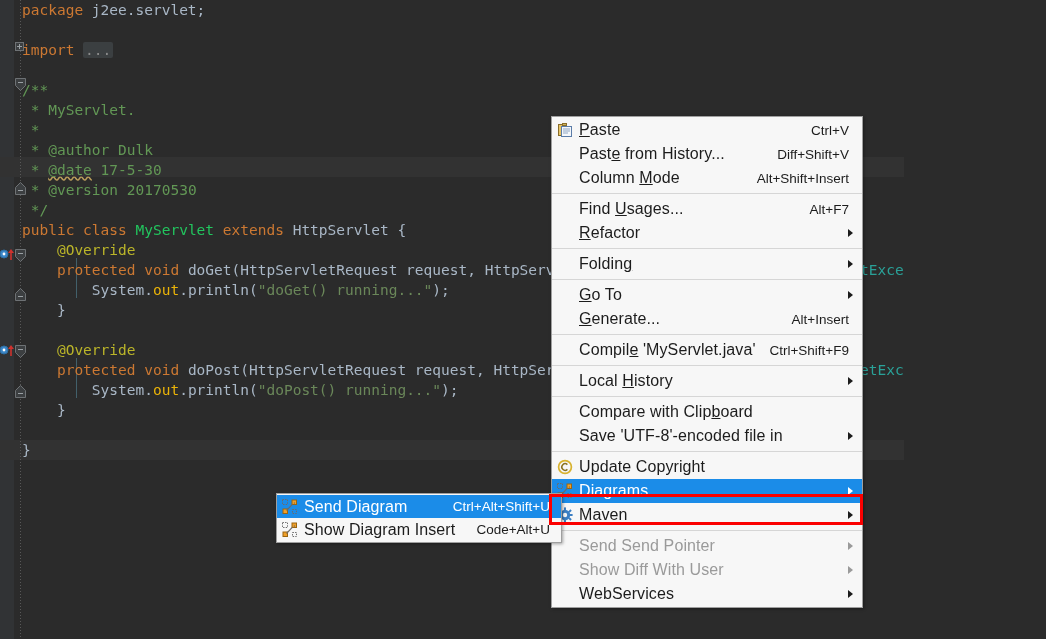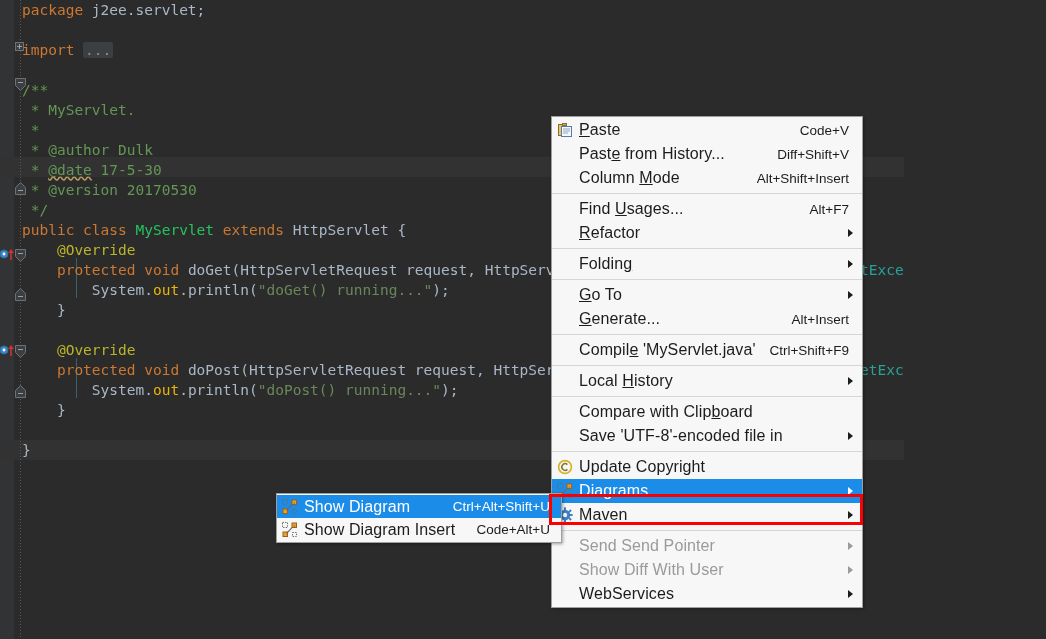--- a/index.html
+++ b/index.html
@@ -239,21 +239,21 @@
           <svg width="16" height="16" viewBox="0 0 16 16">
             <rect x="1.5" y="2.5" width="8" height="11" fill="#e8c66a" stroke="#8a6d29"></rect>
             <rect x="4.5" y="4.5" width="10" height="10" fill="#f4f7fb" stroke="#5b7ca8"></rect>
             <rect x="6" y="6.5" width="7" height="1" fill="#8fa8c6"></rect>
             <rect x="6" y="8.5" width="7" height="1" fill="#8fa8c6"></rect>
             <rect x="6" y="10.5" width="5" height="1" fill="#8fa8c6"></rect>
             <rect x="5.5" y="1.5" width="4" height="2" fill="#cbb05c" stroke="#8a6d29"></rect>
           </svg>
         </span>
         <span class="lbl"><span class="mn">P</span>aste</span>
-        <span class="sc">Code+V</span>
+        <span class="sc">Ctrl+V</span>
       </div>
       <div class="mi">
         <span class="lbl">Past<span class="mn">e</span> from History...</span>
         <span class="sc">Diff+Shift+V</span>
       </div>
       <div class="mi">
         <span class="lbl">Column <span class="mn">M</span>ode</span>
         <span class="sc">Alt+Shift+Insert</span>
       </div>
       <div class="sep"></div>
@@ -361,21 +361,21 @@
         <span class="ico">
           <svg width="16" height="16" viewBox="0 0 16 16">
             <rect x="0.5" y="0.5" width="5" height="5" fill="none" stroke="#6b6b6b" stroke-dasharray="1.4 1.2"></rect>
             <rect x="10" y="1" width="4.5" height="4.5" fill="#f0a02a" stroke="#9a6510"></rect>
             <rect x="1" y="10" width="4.5" height="4.5" fill="#f0a02a" stroke="#9a6510"></rect>
             <rect x="10.5" y="10.5" width="4" height="4" fill="none" stroke="#6b6b6b" stroke-dasharray="1.4 1.2"></rect>
             <path d="M4.5 11.5 L10.5 5.2" stroke="#6b6b6b" stroke-width="1.1"></path>
             <path d="M11.6 4 l1.2 -1.2 l-0.2 3 z" fill="#6b6b6b"></path>
           </svg>
         </span>
-        <span class="lbl">Show Diagram</span>
+        <span class="lbl">Send Diagram</span>
         <span class="sc">Ctrl+Alt+Shift+U</span>
       </div>
       <div class="mi">
         <span class="ico">
           <svg width="16" height="16" viewBox="0 0 16 16">
             <rect x="0.5" y="0.5" width="5" height="5" fill="none" stroke="#6b6b6b" stroke-dasharray="1.4 1.2"></rect>
             <rect x="10" y="1" width="4.5" height="4.5" fill="#f0a02a" stroke="#9a6510"></rect>
             <rect x="1" y="10" width="4.5" height="4.5" fill="#f0a02a" stroke="#9a6510"></rect>
             <rect x="10.5" y="10.5" width="4" height="4" fill="none" stroke="#6b6b6b" stroke-dasharray="1.4 1.2"></rect>
             <path d="M4.5 11.5 L10.5 5.2" stroke="#6b6b6b" stroke-width="1.1"></path>

